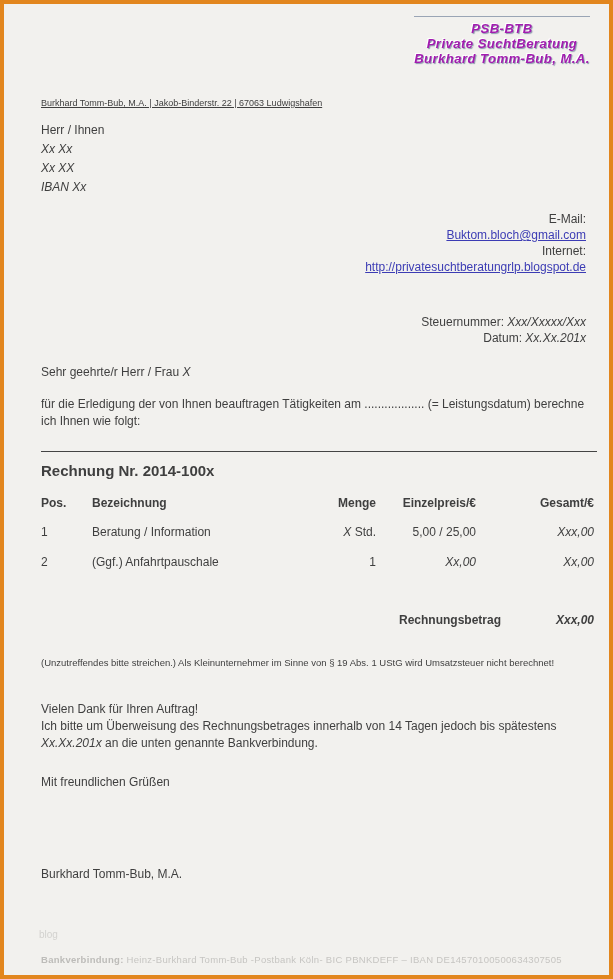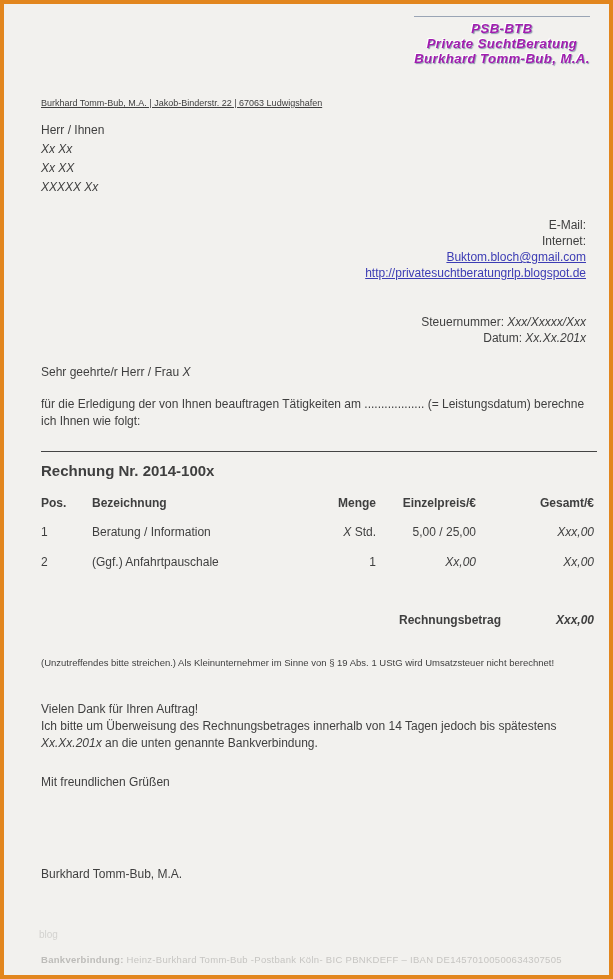--- a/index.html
+++ b/index.html
@@ -29,21 +29,21 @@
     color:#a21caf;
     text-shadow:-1px -1px 0 #ffffff, 1px 1px 1px #8a97ab;
     white-space:nowrap;
   }
 
   .sender-line {
     left:37px; top:94px;
     font-size:9px; text-decoration:underline; white-space:nowrap;
   }
   .recipient { left:37px; top:117px; line-height:19px; }
-  .contact   { right:23px; top:213px; text-align:right; line-height:16px;margin-left:16px; }
+  .contact   { right:23px; top:207px; text-align:right; line-height:16px;margin-left:16px; }
   .contact a, .link {
     color:#3c3cb4; text-decoration:underline; cursor:pointer;
   }
   .meta { right:23px; top:310px; text-align:right; line-height:16px; }
 
   .greeting { left:37px; top:361px; }
   .intro    { left:37px; top:392px; width:556px; line-height:17px; }
 
   .rule { left:37px; top:447px; width:556px; border-top:1px solid #444; }
 
@@ -83,27 +83,27 @@
     <div class="header-line">Private SuchtBeratung</div>
     <div class="header-line">Burkhard Tomm-Bub, M.A.</div>
   </div>
 
   <div class="abs sender-line">Burkhard Tomm-Bub, M.A. | Jakob-Binderstr. 22 | 67063 Ludwigshafen</div>
 
   <div class="abs recipient">
     <div>Herr / Ihnen</div>
     <div class="it">Xx Xx</div>
     <div class="it">Xx XX</div>
-    <div class="it">XXXXX Xx</div>
+    <div class="it">IBAN Xx</div>
   </div>
 
   <div class="abs contact">
     <div>E-Mail:</div>
+    <div><a class="link">Buktom.bloch@gmail.com</a></div>
     <div>Internet:</div>
-    <div><a class="link">Buktom.bloch@gmail.com</a></div>
     <div><a class="link">http://privatesuchtberatungrlp.blogspot.de</a></div>
   </div>
 
   <div class="abs meta">
     <div><span>Steuernummer: </span><span class="it">Xxx/Xxxxx/Xxx</span></div>
     <div><span>Datum: </span><span class="it">Xx.Xx.201x</span></div>
   </div>
 
   <div class="abs greeting"><span>Sehr geehrte/r Herr / Frau </span><span class="it">X</span></div>
 

